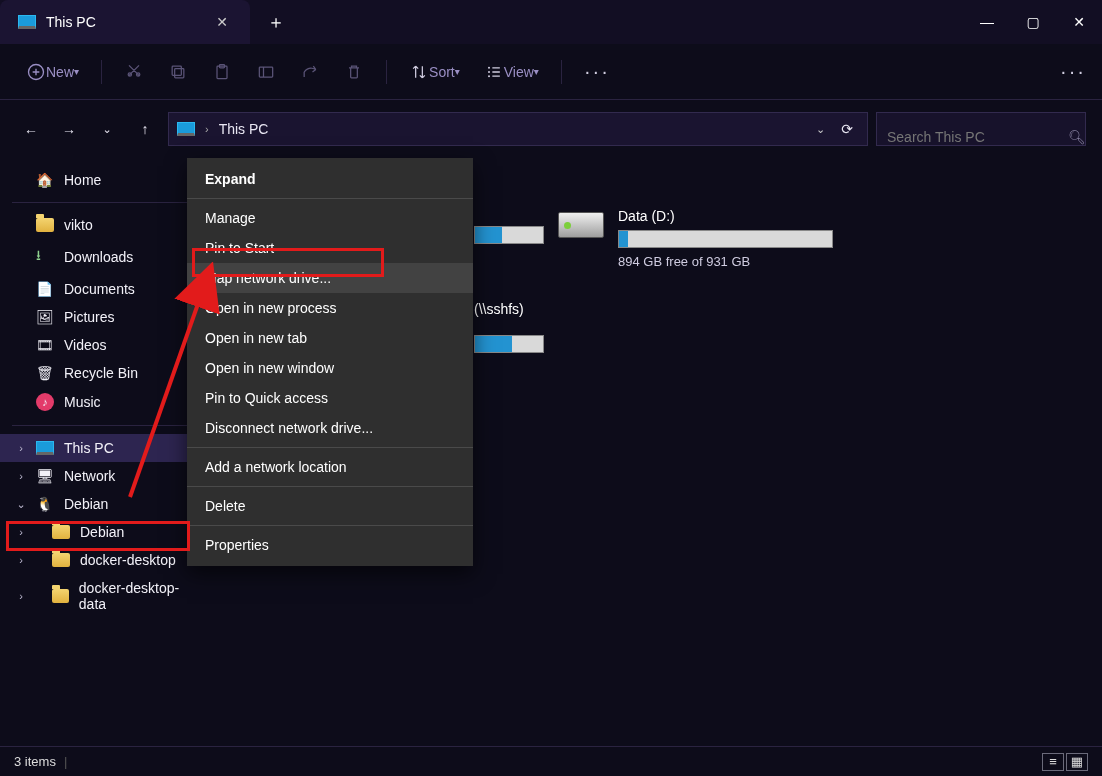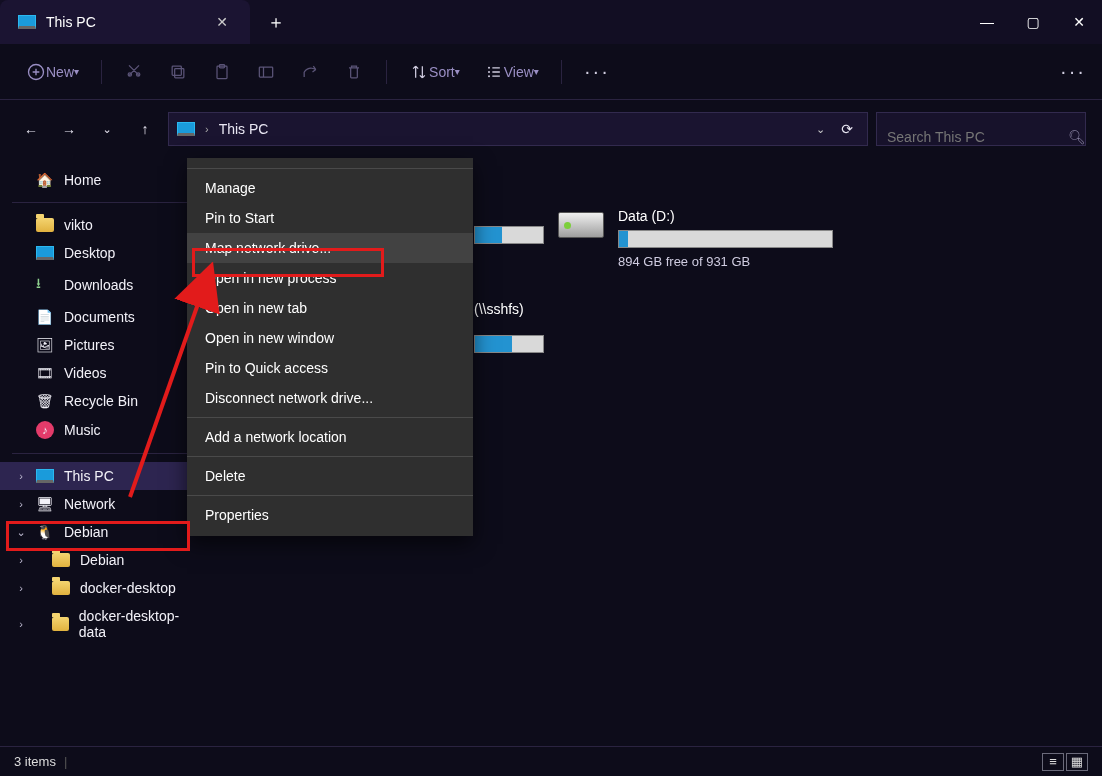--- a/index.html
+++ b/index.html
@@ -296,24 +296,20 @@
       <span style="width:18px;">🏠</span>
       <span>Home</span>
     </div>
     <div class="side-sep"></div>
 
     <div class="side-item">
       <span class="folder-icon"></span>
       <span>vikto</span>
     </div>
     <div class="side-item">
-      <span style="width:18px;height:14px;background:#1a9bdb;border:1px solid #2bb8f0;border-bottom:3px solid #666;"></span>
-      <span>Desktop</span>
-    </div>
-    <div class="side-item">
       <span style="width:18px;color:#8fd28f;">⭳</span>
       <span>Downloads</span>
     </div>
     <div class="side-item">
       <span style="width:18px;">📄</span>
       <span>Documents</span>
     </div>
     <div class="side-item">
       <span style="width:18px;">🖼</span>
       <span>Pictures</span>
@@ -389,20 +385,21 @@
         <span class="drive-name">(\\sshfs)</span>
         <div class="capbar small2" style="margin-top:12px;">
           <div class="used" style="width:55%;"></div>
         </div>
       </div>
     </div>
   </div>
 </div>
 
 <div class="ctxmenu">
+  <div class="ctx-item bold">Expand</div>
   <div class="ctx-sep"></div>
   <div class="ctx-item">Manage</div>
   <div class="ctx-item">Pin to Start</div>
   <div class="ctx-item hover">Map network drive...</div>
   <div class="ctx-item">Open in new process</div>
   <div class="ctx-item">Open in new tab</div>
   <div class="ctx-item">Open in new window</div>
   <div class="ctx-item">Pin to Quick access</div>
   <div class="ctx-item">Disconnect network drive...</div>
   <div class="ctx-sep"></div>

